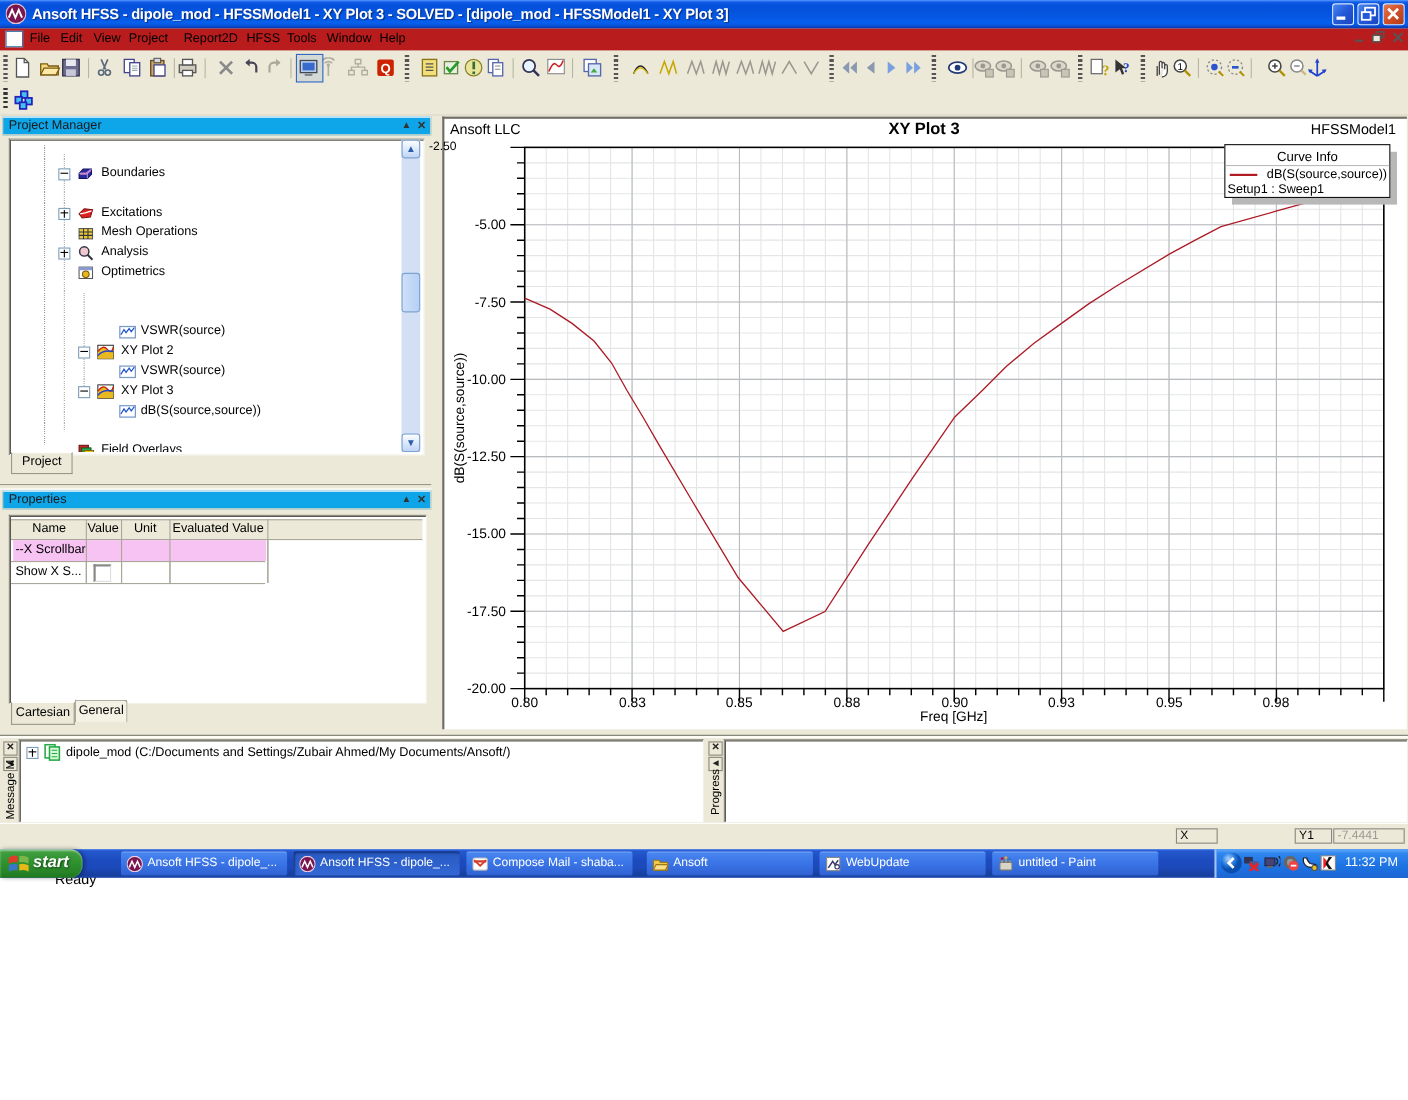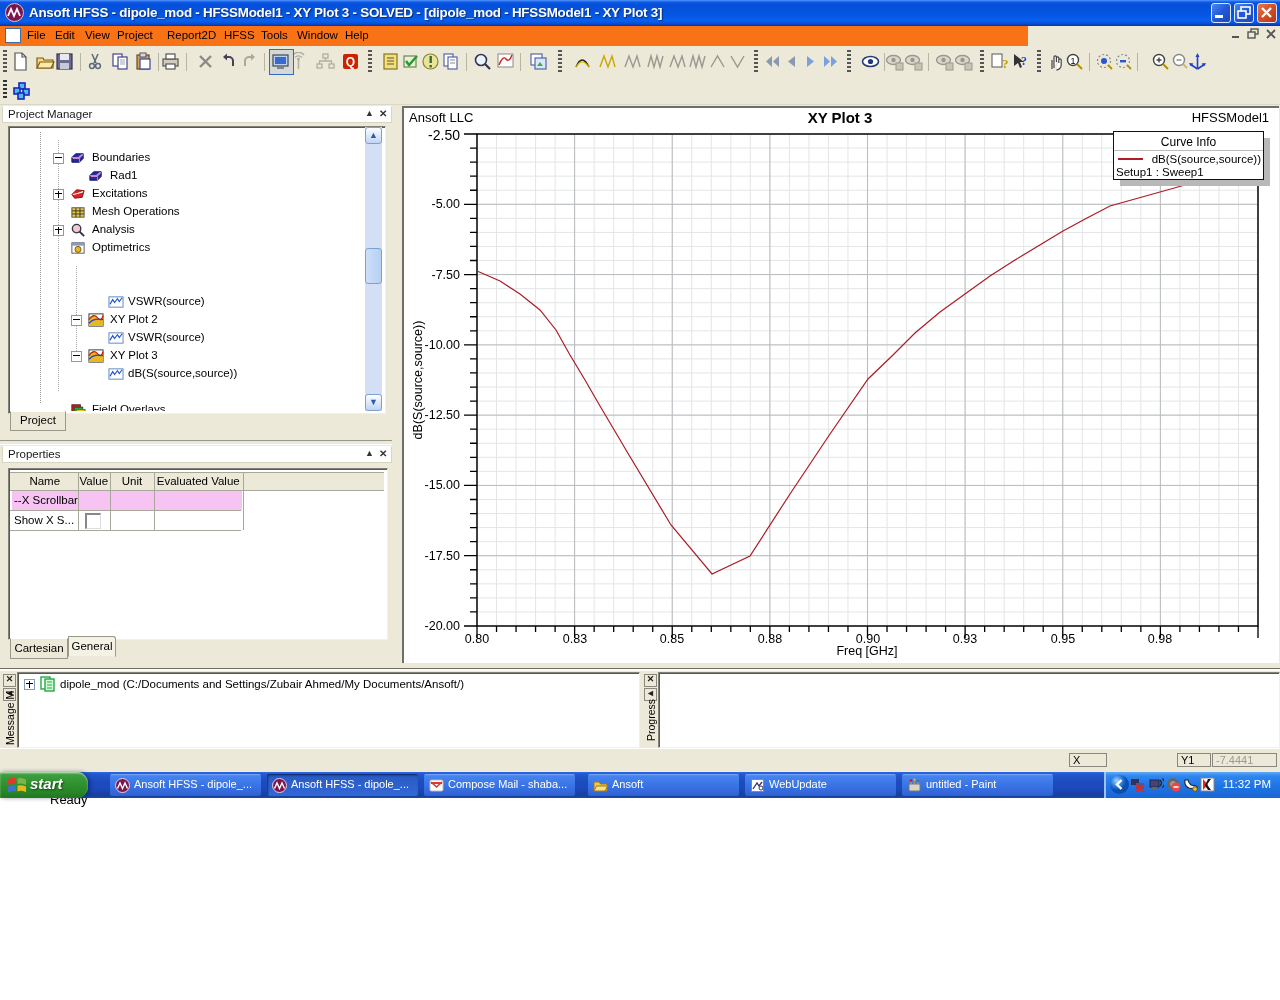--- a/index.html
+++ b/index.html
@@ -6,35 +6,35 @@
   .ab{position:absolute;}
   .app{position:absolute;left:0;top:0;width:1280px;height:798px;background:#ece9d8;}
   
   .title{left:0;top:0;width:1280px;height:26px;
     background:linear-gradient(180deg,#5a9cff 0%,#2b74f0 4%,#0a55e2 10%,#0550da 22%,#0554de 45%,#0659e6 65%,#0661ee 80%,#0850d6 90%,#0a3bb4 97%,#0c2f9e 100%);}
   .title .txt{position:absolute;left:29px;top:5px;color:#fff;font-weight:bold;font-size:13.4px;letter-spacing:-0.25px;white-space:nowrap;text-shadow:1px 1px 1px rgba(0,0,40,.5);}
   .wbtn{position:absolute;top:3px;width:20px;height:20px;border-radius:3px;border:1px solid #dbe9ff;box-sizing:border-box;}
   .wbtn.min,.wbtn.max{background:linear-gradient(135deg,#4a88f0 0%,#2358d8 50%,#1a46c0 100%);}
   .wbtn.cls{background:linear-gradient(135deg,#e8794e 0%,#d4512a 45%,#b23a16 100%);}
   
-  .menubar{left:0;top:26px;width:1028px;height:20px;background:#f97316;border-bottom:1px solid #e0ddcc;}
+  .menubar{left:0;top:26px;width:1280px;height:20px;background:#b91c1c;border-bottom:1px solid #e0ddcc;}
   .menubar .mi{position:absolute;top:3px;font-size:11.5px;color:#000;}
   .mdiicon{position:absolute;left:5px;top:2px;width:16px;height:15px;background:#fff;border:1px solid #3a6ea5;box-sizing:border-box;}
   .cbtn{position:absolute;top:2px;width:16px;height:14px;color:#404040;font-size:10px;text-align:center;line-height:13px;}
   
   .tb1{left:0;top:46px;width:1280px;height:32px;background:#ece9d8;}
   .tb2{left:0;top:78px;width:1280px;height:26px;background:#ece9d8;border-bottom:1px solid #dcd8c8;}
   .grip{position:absolute;top:4px;width:4px;height:24px;background:repeating-linear-gradient(180deg,#555 0 2px,transparent 2px 4px);}
   .grip2{position:absolute;top:2px;width:4px;height:20px;background:repeating-linear-gradient(180deg,#333 0 2px,transparent 2px 4px);}
   .tsep{position:absolute;top:7px;width:1px;height:18px;background:#b8b5a4;}
   .ticon{position:absolute;top:6px;width:19px;height:19px;}
   
   .client-line{left:0;top:668px;width:1280px;height:1px;background:#716f64;}
   
-  .phead{position:absolute;background:#ffffff;border:1px solid #d8d5c2;border-top:1px solid #fff;font-size:11.5px;color:#1a1a1a;}
+  .phead{position:absolute;background:#0ea5e9;border:1px solid #d8d5c2;border-top:1px solid #fff;font-size:11.5px;color:#1a1a1a;}
   .phead .cap{position:absolute;left:5px;top:1px;}
   .pbtn{position:absolute;top:1px;font-size:9px;color:#333;}
   .sunk{position:absolute;background:#fff;border:1px solid #828177;border-right-color:#f2f1e8;border-bottom-color:#f2f1e8;box-shadow:inset 1px 1px 0 #5a594f;}
   
   .trow{position:absolute;height:18px;font-size:11.5px;color:#000;white-space:nowrap;}
   .trow span.lbl{position:absolute;top:2px;}
   .exp{position:absolute;width:9px;height:9px;background:#fff;border:1px solid #7e9db9;box-sizing:content-box;}
   .exp i{position:absolute;left:1px;top:3px;width:7px;height:1px;background:#000;border:0;}
   .exp.plus b{position:absolute;left:4px;top:1px;width:1px;height:7px;background:#000;}
   .ticn{position:absolute;width:16px;height:16px;}
@@ -354,28 +354,20 @@
       <div class="exp" style="left:53px;top:4px">
         <i></i>
       </div>
       <svg class="ticn" style="left:70px;top:1px" viewBox="0 0 17 17">
         <path d="M2 8 L6 4 L14 4 L14 9 L10 13 L2 13 z" fill="#2a2a99" stroke="#111166" stroke-width="1"></path>
         <path d="M2 8 L10 8 L14 4 M10 8 L10 13" stroke="#9999ee" stroke-width="1" fill="none"></path>
         <path d="M3 8.5 L9 8.5 L13 5" stroke="#cc88cc" stroke-width="2" fill="none"></path>
       </svg>
       <span class="lbl" style="left:92px">Boundaries</span>
     </div>
-    <div class="trow" style="left:0;top:167px;width:360px;">
-      <svg class="ticn" style="left:88px;top:1px" viewBox="0 0 17 17">
-        <path d="M2 8 L6 4 L14 4 L14 9 L10 13 L2 13 z" fill="#2a2a99" stroke="#111166" stroke-width="1"></path>
-        <path d="M2 8 L10 8 L14 4 M10 8 L10 13" stroke="#9999ee" stroke-width="1" fill="none"></path>
-        <path d="M3 8.5 L9 8.5 L13 5" stroke="#cc88cc" stroke-width="2" fill="none"></path>
-      </svg>
-      <span class="lbl" style="left:110px">Rad1</span>
-    </div>
     <div class="trow" style="left:0;top:185px;width:360px;">
       <div class="exp plus" style="left:53px;top:4px">
         <i></i>
         <b></b>
       </div>
       <svg class="ticn" style="left:70px;top:1px" viewBox="0 0 17 17">
         <path d="M2 9 L7 4 L15 5 L13 12 L5 13 z" fill="#dd2222" stroke="#771111" stroke-width="1"></path>
         <path d="M3 9 L8 8 L14 6" stroke="#fff" stroke-width="1.2" fill="none"></path>
       </svg>
       <span class="lbl" style="left:92px">Excitations</span>
@@ -500,21 +492,21 @@
       <path d="M74.00 27 V519 M171.62 27 V519 M269.25 27 V519 M366.88 27 V519 M464.50 27 V519 M562.12 27 V519 M659.75 27 V519 M757.38 27 V519 M855.00 27 V519 M74 27.00 H855 M74 97.29 H855 M74 167.57 H855 M74 237.86 H855 M74 308.14 H855 M74 378.43 H855 M74 448.71 H855 M74 519.00 H855" stroke="#b9bcbe" stroke-width="1" fill="none"></path>
       <path d="M74.00 519 v12 M93.53 519 v6 M113.05 519 v6 M132.57 519 v6 M152.10 519 v6 M171.62 519 v12 M191.15 519 v6 M210.67 519 v6 M230.20 519 v6 M249.72 519 v6 M269.25 519 v12 M288.77 519 v6 M308.30 519 v6 M327.82 519 v6 M347.35 519 v6 M366.88 519 v12 M386.40 519 v6 M405.92 519 v6 M425.45 519 v6 M444.97 519 v6 M464.50 519 v12 M484.02 519 v6 M503.55 519 v6 M523.08 519 v6 M542.60 519 v6 M562.12 519 v12 M581.65 519 v6 M601.17 519 v6 M620.70 519 v6 M640.22 519 v6 M659.75 519 v12 M679.27 519 v6 M698.80 519 v6 M718.32 519 v6 M737.85 519 v6 M757.38 519 v12 M776.90 519 v6 M796.42 519 v6 M815.95 519 v6 M835.47 519 v6 M855.00 519 v12 M74 27.00 h-13 M74 41.06 h-7 M74 55.11 h-7 M74 69.17 h-7 M74 83.23 h-7 M74 97.29 h-13 M74 111.34 h-7 M74 125.40 h-7 M74 139.46 h-7 M74 153.51 h-7 M74 167.57 h-13 M74 181.63 h-7 M74 195.69 h-7 M74 209.74 h-7 M74 223.80 h-7 M74 237.86 h-13 M74 251.91 h-7 M74 265.97 h-7 M74 280.03 h-7 M74 294.09 h-7 M74 308.14 h-13 M74 322.20 h-7 M74 336.26 h-7 M74 350.31 h-7 M74 364.37 h-7 M74 378.43 h-13 M74 392.49 h-7 M74 406.54 h-7 M74 420.60 h-7 M74 434.66 h-7 M74 448.71 h-13 M74 462.77 h-7 M74 476.83 h-7 M74 490.89 h-7 M74 504.94 h-7 M74 519.00 h-13" stroke="#000" stroke-width="1.3" fill="none"></path>
       <rect x="74" y="27" width="781" height="492" fill="none" stroke="#000" stroke-width="1.4"></rect>
       <path d="M74 164 L97 174 L117 187 L137 203 L153 223 L167 248 L182 273 L197 299 L226 348 L268 418 L309 467 L347 449 L387 387 L427 327 L465 272 L490 248 L512 226 L537 205 L562 187 L587 169 L612 153 L660 124 L684 111 L707 99 L757 85 L807 71 L855 63" stroke="#ac1b26" stroke-width="1.2" fill="none"></path>
     </svg>
     <div class="ctext" style="left:409px;top:110px;font-size:13px;">Ansoft LLC</div>
     <div class="ctext" style="left:760px;top:109px;font-size:15px;font-weight:bold;width:160px;text-align:center;">XY Plot 3</div>
     <div class="ctext" style="left:1100px;top:110px;width:169px;text-align:right;font-size:13px;">HFSSModel1</div>
     <div class="ctext" style="left:319px;top:372px;width:200px;height:16px;text-align:center;font-size:12.5px;transform:rotate(-90deg);transform-origin:center;">dB(S(source,source))</div>
     <div class="ctext" style="left:807px;top:644px;font-size:12.5px;width:120px;text-align:center;">Freq [GHz]</div>
-    <div class="ctext" style="left:390px;top:127px;width:70px;text-align:right;font-size:14px;">-2.50</div>
+    <div class="ctext" style="left:390px;top:127px;width:70px;font-size:11px;">-2.50</div>
     <div class="ctext" style="left:390px;top:197px;width:70px;text-align:right;font-size:12.5px;">-5.00</div>
     <div class="ctext" style="left:390px;top:268px;width:70px;text-align:right;font-size:12.5px;">-7.50</div>
     <div class="ctext" style="left:390px;top:338px;width:70px;text-align:right;font-size:12.5px;">-10.00</div>
     <div class="ctext" style="left:390px;top:408px;width:70px;text-align:right;font-size:12.5px;">-12.50</div>
     <div class="ctext" style="left:390px;top:478px;width:70px;text-align:right;font-size:12.5px;">-15.00</div>
     <div class="ctext" style="left:390px;top:549px;width:70px;text-align:right;font-size:12.5px;">-17.50</div>
     <div class="ctext" style="left:390px;top:619px;width:70px;text-align:right;font-size:12.5px;">-20.00</div>
     <div class="ctext" style="left:457px;top:632px;width:40px;text-align:center;font-size:12.5px;">0.80</div>
     <div class="ctext" style="left:555px;top:632px;width:40px;text-align:center;font-size:12.5px;">0.83</div>
     <div class="ctext" style="left:652px;top:632px;width:40px;text-align:center;font-size:12.5px;">0.85</div>
@@ -553,21 +545,21 @@
     <div class="dockx" style="left:644px;top:688px;">◄</div>
     <div class="vlabel" style="left:645px;top:741px;">Progress</div>
     <div class="sunk" style="left:658px;top:672px;width:620px;height:74px;"></div>
 <div class="ab status"></div>
     <div class="ab" style="left:4px;top:792px;font-size:13px;padding-left:46px;">Ready</div>
     <div class="scell" style="left:1069px;width:38px;">X</div>
     <div class="scell" style="left:1044px;width:66px;color:#9a9a92;margin-top:28px;">0.8138</div>
     <div class="scell" style="left:1177px;width:34px;">Y1</div>
     <div class="scell" style="left:1212px;width:65px;color:#9a9a92;">-7.4441</div>
 <div class="ab task">
-      <div class="ab" style="left:0;top:0;width:88px;height:26px;border-radius:0 11px 11px 0;
+      <div class="ab" style="left:0;top:0;width:75px;height:26px;border-radius:0 11px 11px 0;
  background:linear-gradient(180deg,#7ec27e 0%,#3f9e3f 10%,#2f922f 45%,#278427 80%,#1e761e 100%);
  box-shadow:inset 0 1px 2px rgba(255,255,255,.5), 2px 0 4px rgba(0,0,40,.4);">
  <svg class="ab" style="left:7px;top:3px" width="20" height="20" viewBox="0 0 20 20">
    <path d="M1 4.5 Q5 2 9 3.2 L9 9 Q5 7.8 1 10 z" fill="#e03a2a"></path>
    <path d="M10.5 3.4 Q14.5 2.2 19 4.5 L19 10 Q14.5 7.8 10.5 9 z" fill="#7ab648"></path>
    <path d="M1 11.5 Q5 9.4 9 10.6 L9 16.3 Q5 15.2 1 17.4 z" fill="#3a76c8"></path>
    <path d="M10.5 10.6 Q14.5 9.4 19 11.6 L19 17.2 Q14.5 15 10.5 16.4 z" fill="#e8b818"></path>
  </svg>
  <span class="ab" style="left:30px;top:3px;color:#fff;font-size:15px;font-weight:bold;font-style:italic;text-shadow:1px 1px 2px rgba(0,0,0,.5);">start</span>
 </div>

